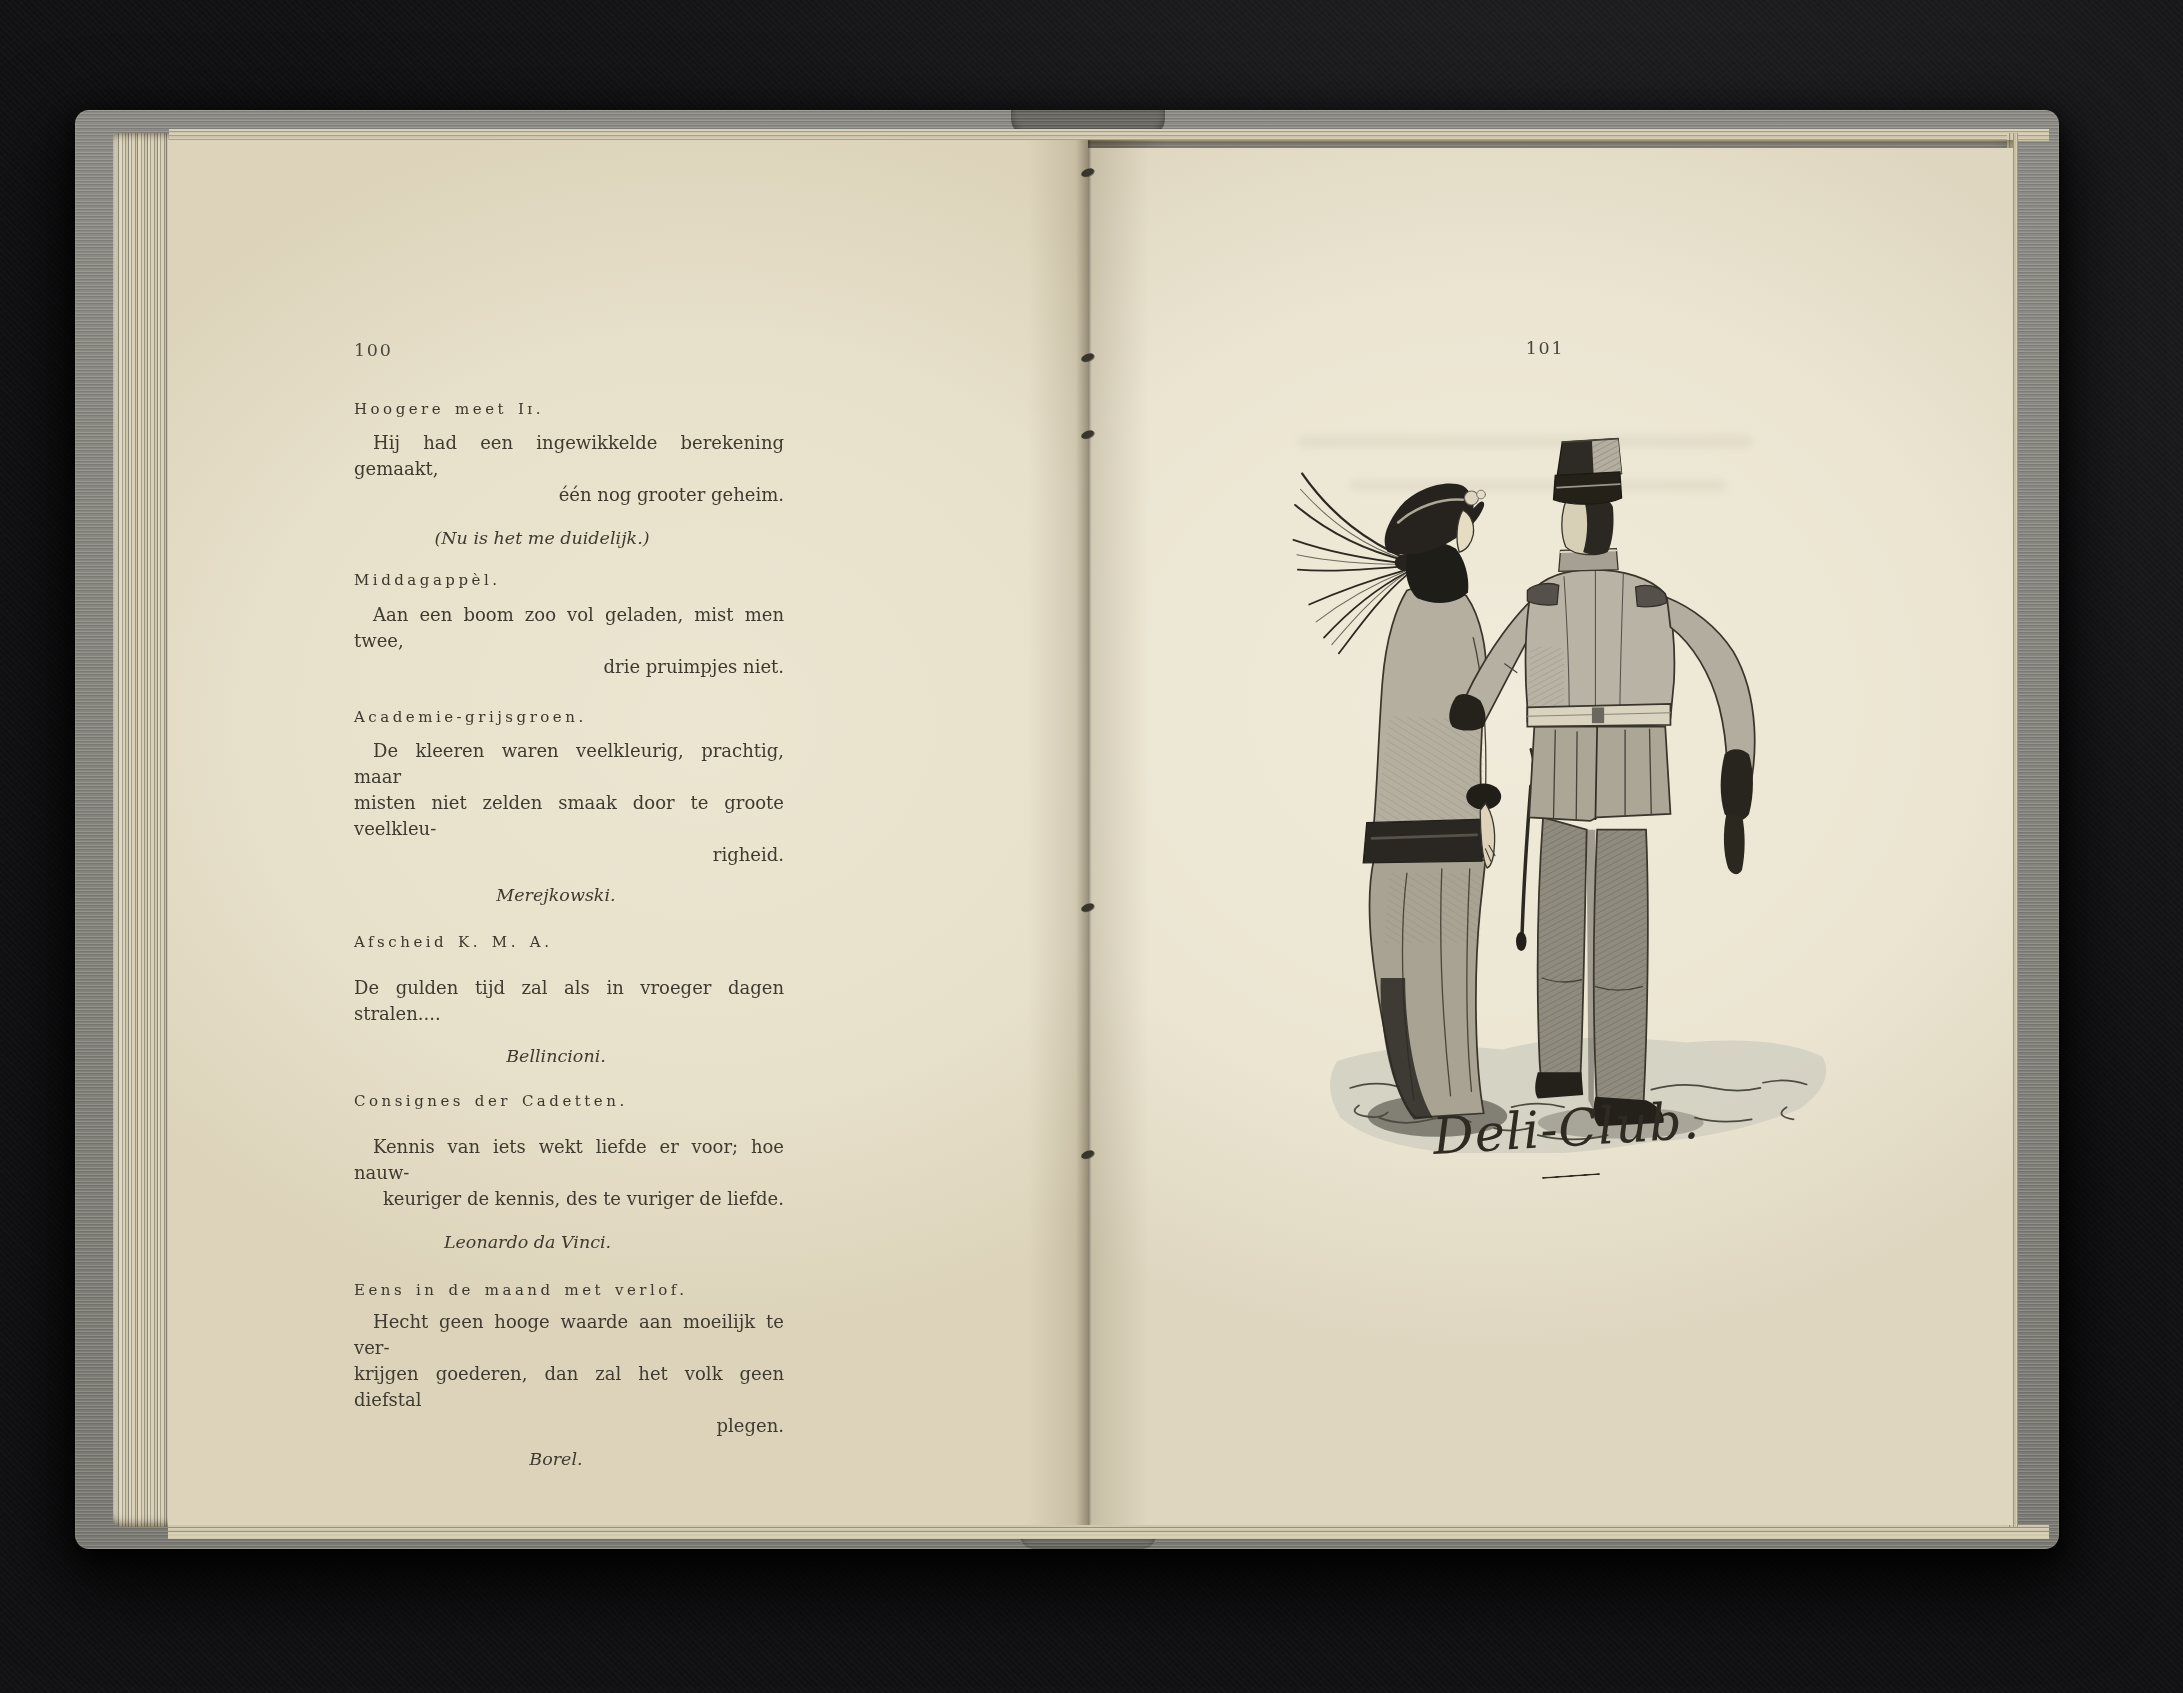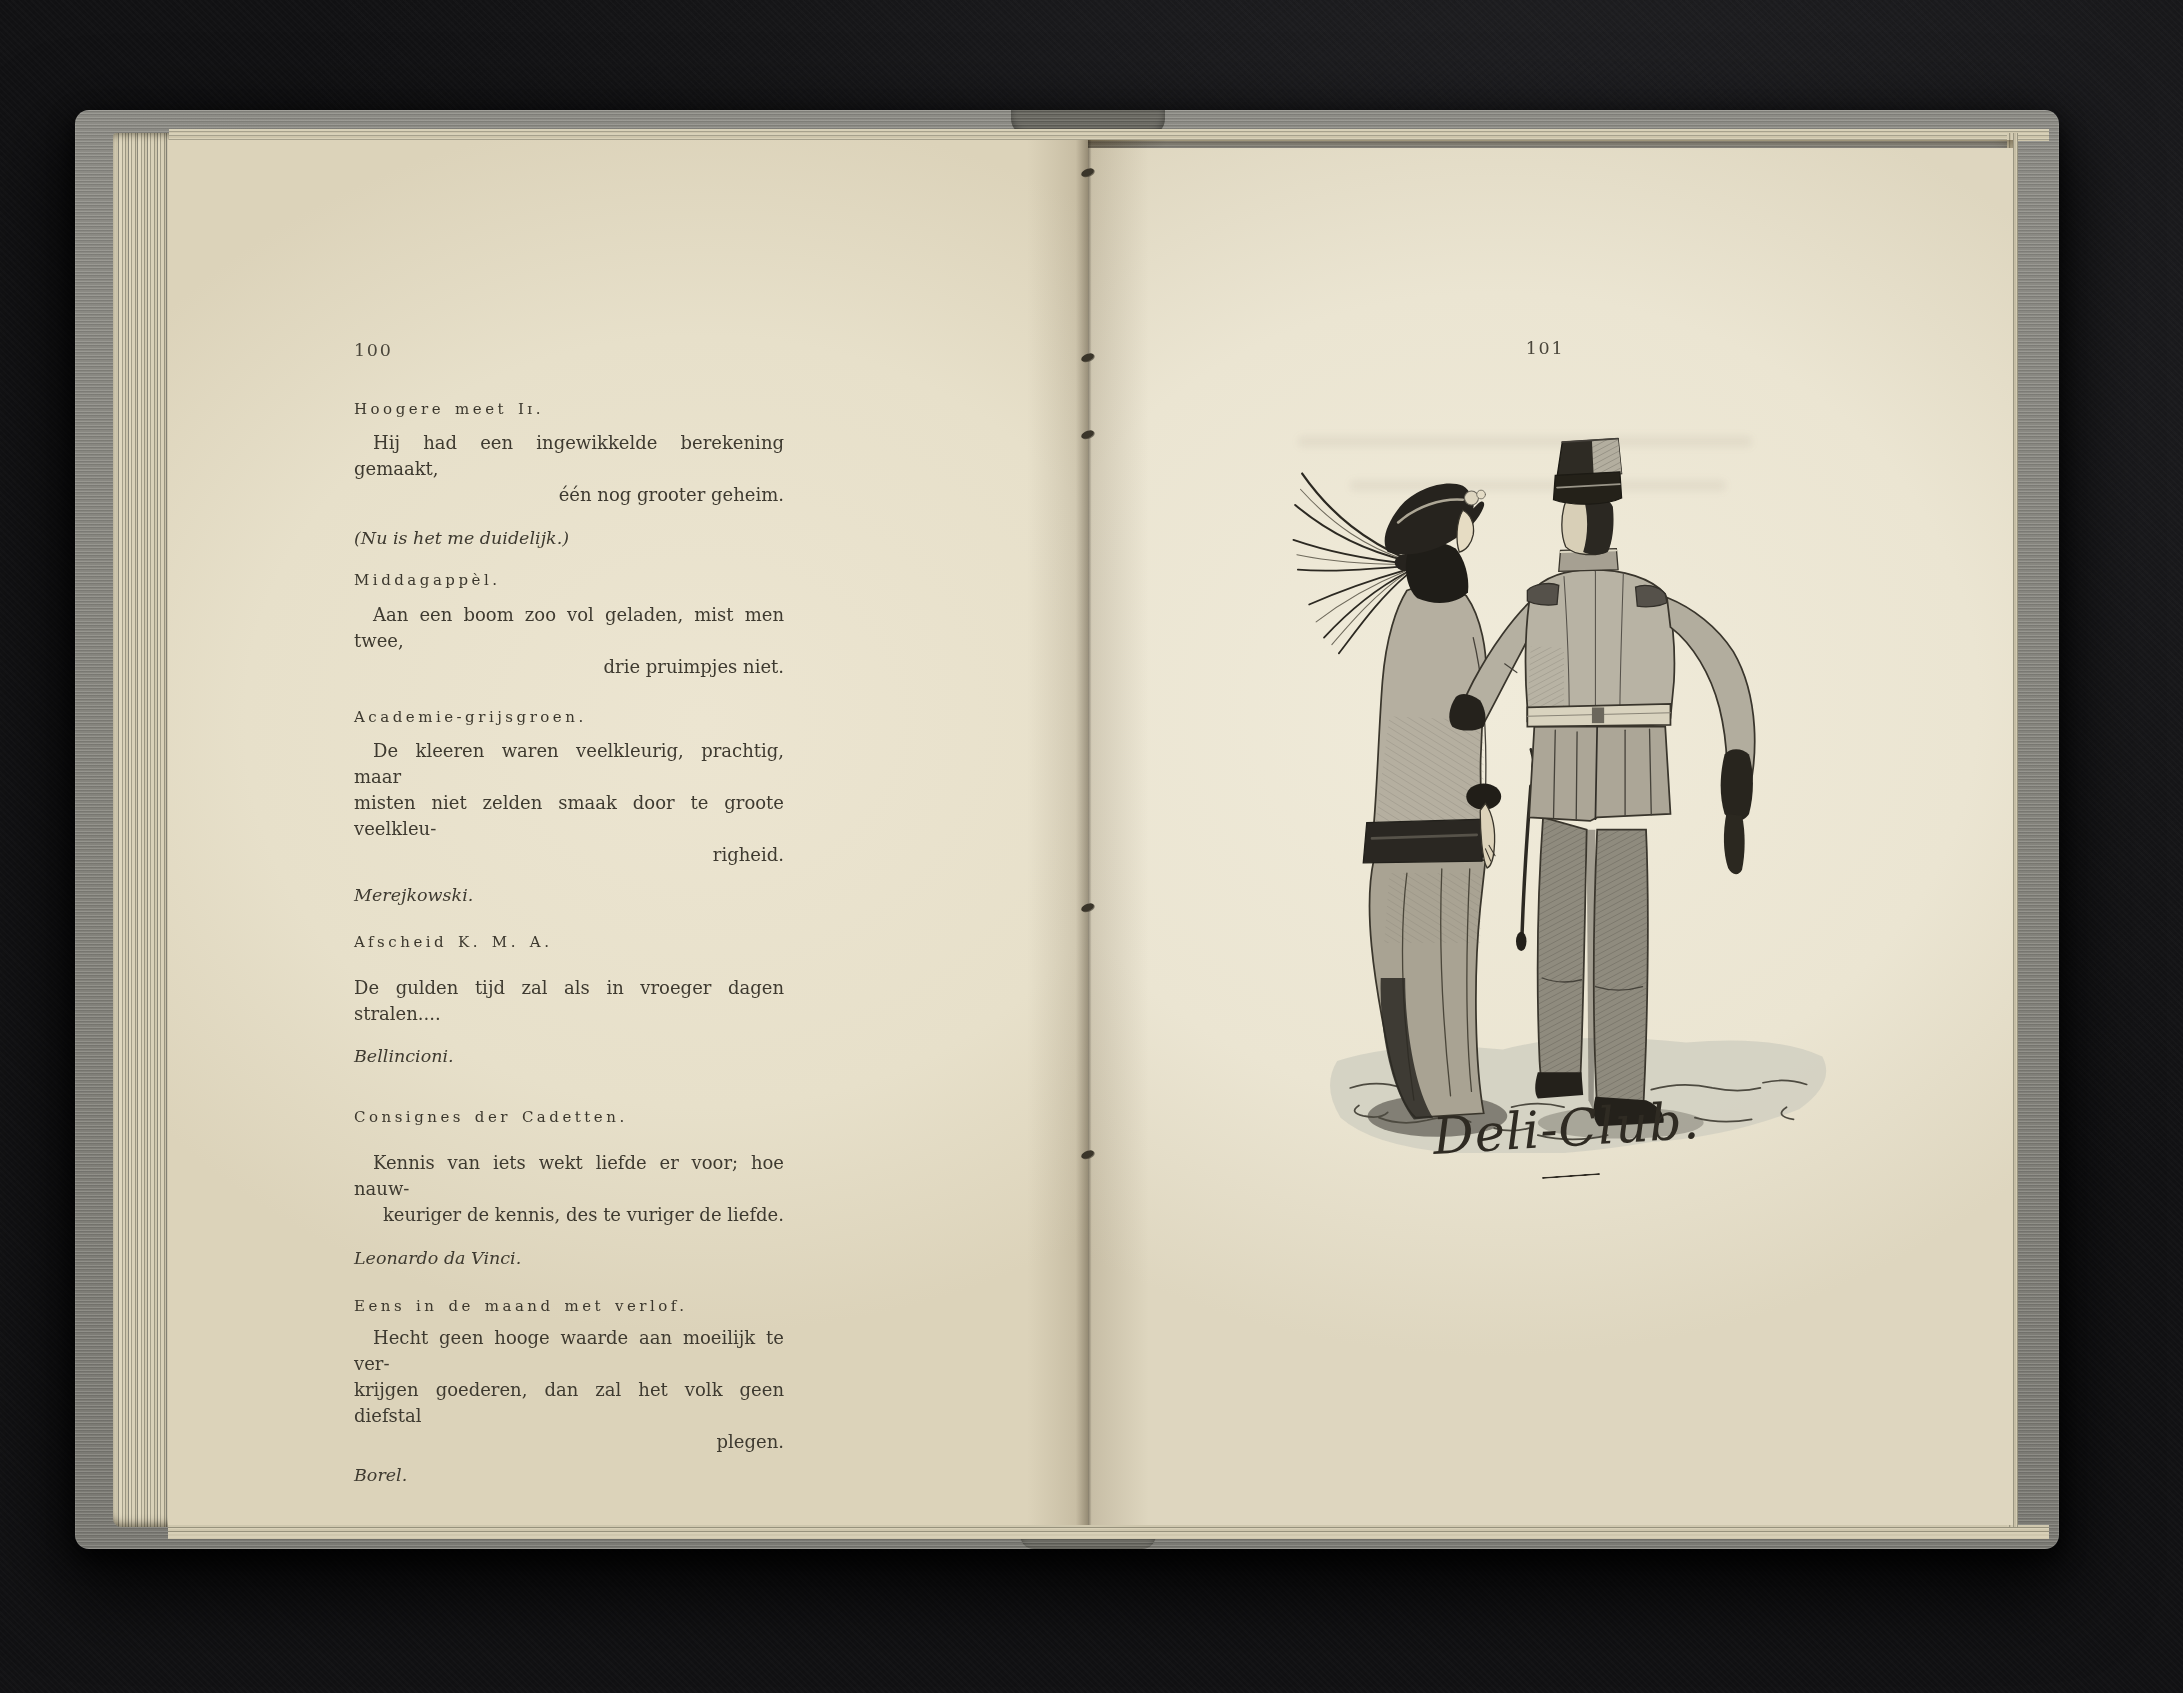--- a/index.html
+++ b/index.html
@@ -45,21 +45,21 @@
                radial-gradient(114px 40px at 920px 1385px, rgba(55,44,24,.45), transparent 70%);}
   .stitch{position:absolute;left:913px;width:13px;height:7px;background:#3a352a;border-radius:55% 45% 50% 50%;
     transform:rotate(-16deg) skewX(-12deg);box-shadow:0.9px 0.9px 0 rgba(30,26,18,.5);}
   
   #text-col{position:absolute;left:186px;top:197px;width:430px;color:#3e3a30;}
   .pagenum{font-size:17.5px;line-height:26px;text-align:left;letter-spacing:1.7px;color:#4a463b;}
   .heading{font-size:15px;line-height:26px;text-align:left;letter-spacing:3.5px;word-spacing:2.6px;color:#3b372d;}
   .line{font-size:18px;line-height:26px;text-align:right;}
   .line.j{text-align:justify;text-align-last:justify;}
   .line.indent{text-indent:19px;}
-  .attr{font-size:17.5px;line-height:26px;font-style:italic;text-align:left;color:#3e3a30;}
+  .attr{font-size:17.5px;line-height:26px;font-style:italic;text-align:center;color:#3e3a30;}
   
   .pagenum-r{position:absolute;left:422px;top:187px;width:70px;font-size:17.5px;line-height:26px;text-align:center;letter-spacing:1.7px;color:#4a463b;}
   .show-through{position:absolute;height:10.5px;background:rgba(120,108,84,.08);filter:blur(3.5px);border-radius:5.2px;}
   #illustration{position:absolute;left:188px;top:271px;}
   #caption{position:absolute;left:330px;top:959px;width:297px;text-align:center;
     font-style:italic;font-size:51px;line-height:61px;color:#2f2b23;letter-spacing:0.9px;
     transform:rotate(-3.5deg);transform-origin:left center;}
   #caption-underline{position:absolute;left:454px;top:1027px;width:58px;height:0;border-top:2.6px solid #2f2b23;
     transform:rotate(-4deg);border-radius:1.7px;}
 </style>
@@ -102,21 +102,21 @@
             <div class="attr" style="margin-top:14px;padding-right:26px">Merejkowski.</div>
           </div>
 
           <div>
             <div class="heading" style="margin-top:21px">Afscheid K. M. A.</div>
             <div class="line j" style="margin-top:20px">De gulden tijd zal als in vroeger dagen stralen....</div>
             <div class="attr" style="margin-top:15.7px;padding-right:26px">Bellincioni.</div>
           </div>
 
           <div>
-            <div class="heading" style="margin-top:35px">Consignes der Cadetten.</div>
+            <div class="heading" style="margin-top:19px">Consignes der Cadetten.</div>
             <div class="line indent j" style="margin-top:20px">Kennis van iets wekt liefde er voor; hoe nauw-</div>
             <div class="line">keuriger de kennis, des te vuriger de liefde.</div>
             <div class="attr" style="margin-top:17.5px;padding-right:83px">Leonardo da Vinci.</div>
           </div>
 
           <div>
             <div class="heading" style="margin-top:22px">Eens in de maand met verlof.</div>
             <div class="line indent j" style="margin-top:6.1px">Hecht geen hooge waarde aan moeilijk te ver-</div>
             <div class="line j">krijgen goederen, dan zal het volk geen diefstal</div>
             <div class="line">plegen.</div>

